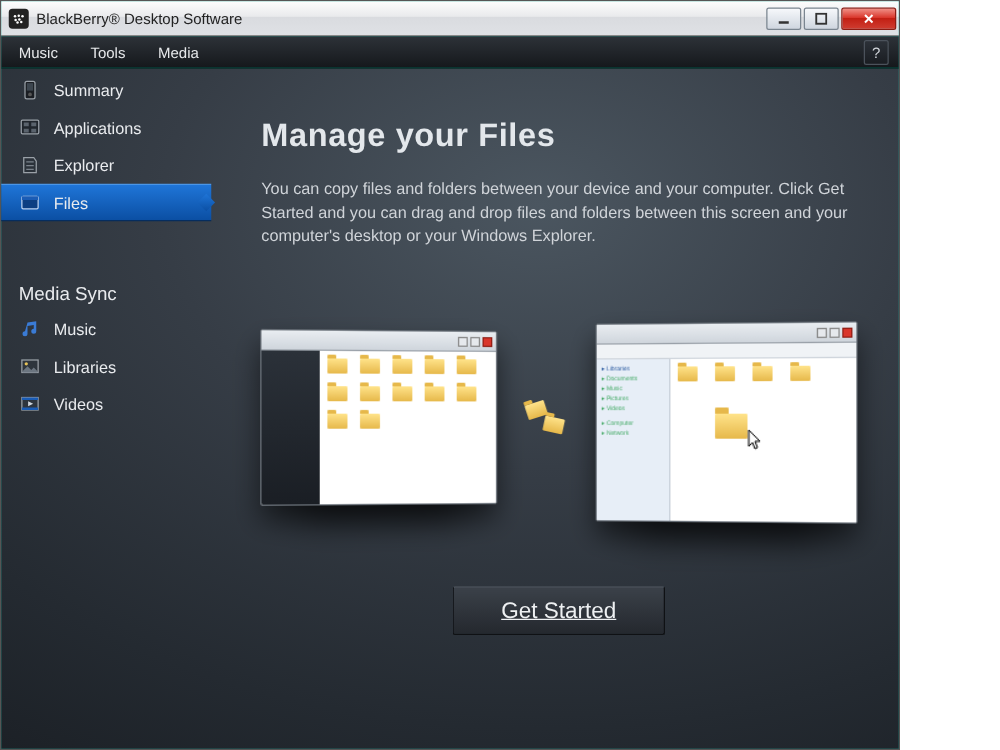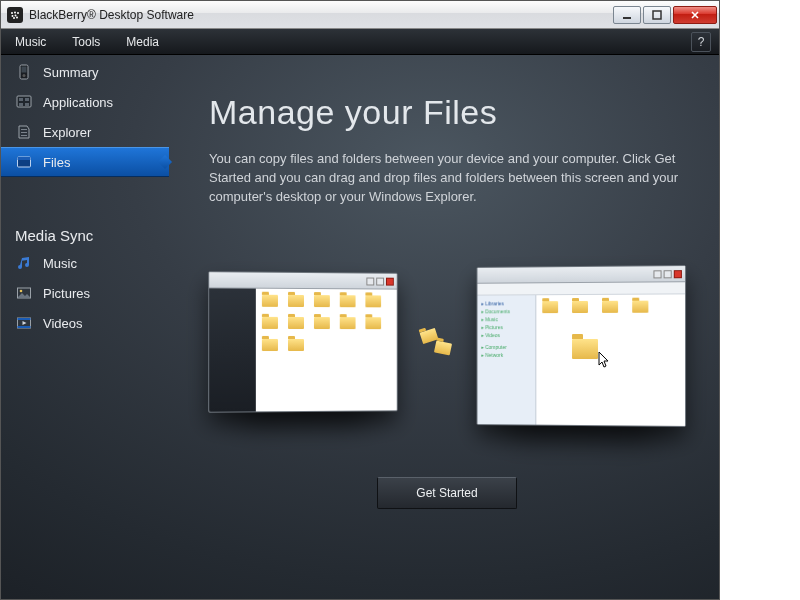--- a/index.html
+++ b/index.html
@@ -120,22 +120,22 @@
     }
     
     .main {
       flex:1;
       padding: 38px 34px 20px 40px;
       color:#d9dde1;
       display:flex;
       flex-direction:column;
     }
     .page-title {
-      font-size: 34px;
-      font-weight: 400;
+      font-size: 26px;
+      font-weight: 700;
       color:#e3e7eb;
       margin-bottom: 18px;
       letter-spacing: 0.5px;
     }
     .page-desc {
       font-size: 13px;
       color:#d0d4d9;
       line-height: 1.45;
       max-width: 520px;
     }
@@ -196,26 +196,27 @@
       position:absolute; width:14px; height:18px;
     }
     .flying {
       position:relative; width:40px; height:40px;
     }
     .flying .folder { position:absolute; }
     
     .cta-row { display:flex; justify-content:center; margin-top: 26px;}
     .cta-btn {
       padding: 8px 38px;
-      font-size: 12px;
+      font-size: 18px;
       color:#eef0f2;
       background: linear-gradient(to bottom,#3b4149 0%, #24282e 100%);
       border:1px solid #0f1114;
       border-top-color:#5a616a;
       border-radius:2px;
+      text-decoration:underline;
     }
   </style>
 </head>
 <body>
 
 <div class="window">
 
   <div class="titlebar">
     <div class="app-icon">
       <svg viewBox="0 0 10 10">
@@ -315,21 +316,21 @@
         <span>Music</span>
       </div>
       <div class="side-item">
         <span class="icon">
           <svg viewBox="0 0 16 16" width="16" height="16">
               <rect x="1.5" y="3" width="13" height="10" fill="#2e353d" stroke="#9aa1a8"></rect>
               <circle cx="5" cy="6" r="1.3" fill="#e6c25a"></circle>
               <path d="M2 12 l4 -4 l3 3 l2 -2 l3 3 v1 h-12 z" fill="#6b7580"></path>
             </svg>
         </span>
-        <span>Pictures</span>
+        <span>Libraries</span>
       </div>
       <div class="side-item">
         <span class="icon">
           <svg viewBox="0 0 16 16" width="16" height="16">
               <rect x="1.5" y="3" width="13" height="10" fill="#2e353d" stroke="#9aa1a8"></rect>
               <rect x="1.5" y="3" width="13" height="2" fill="#1a5cb5"></rect>
               <rect x="1.5" y="11" width="13" height="2" fill="#1a5cb5"></rect>
               <path d="M6.5 6 l4 2 l-4 2 z" fill="#cfd5dc"></path>
             </svg>
         </span>

